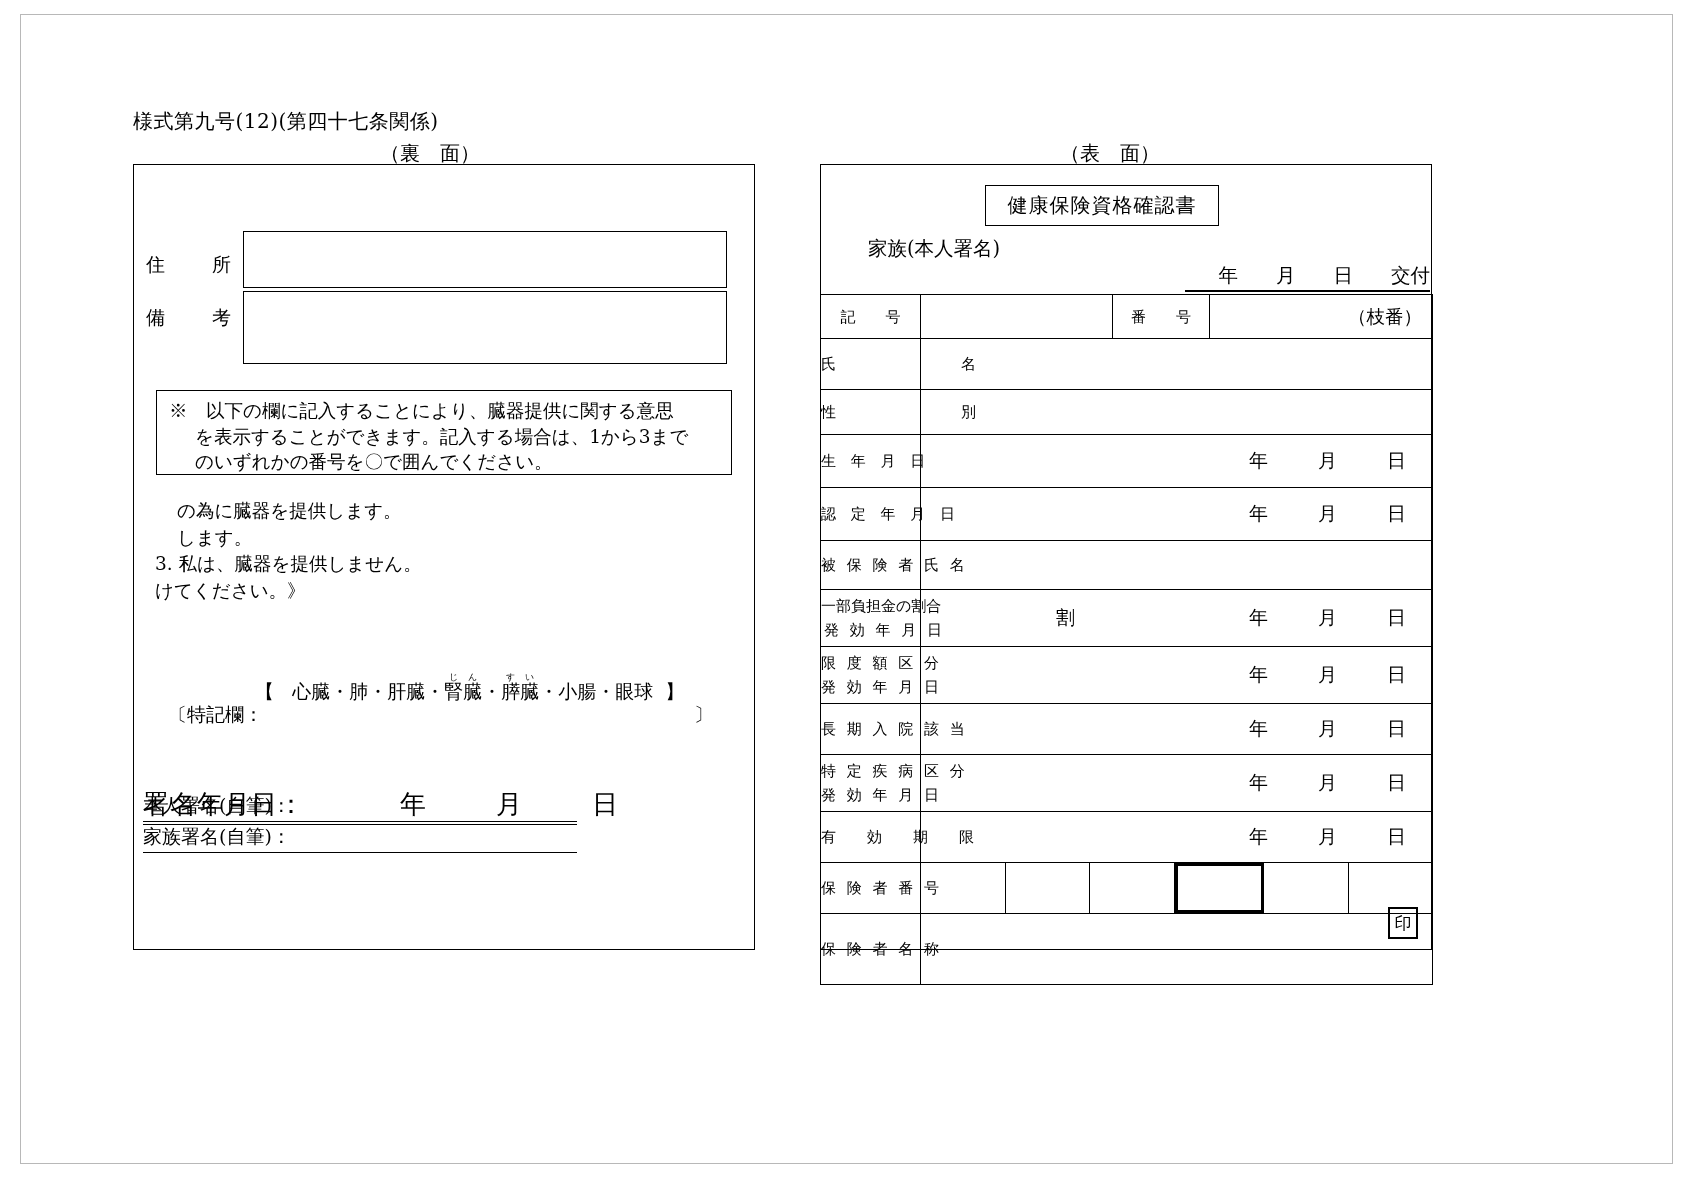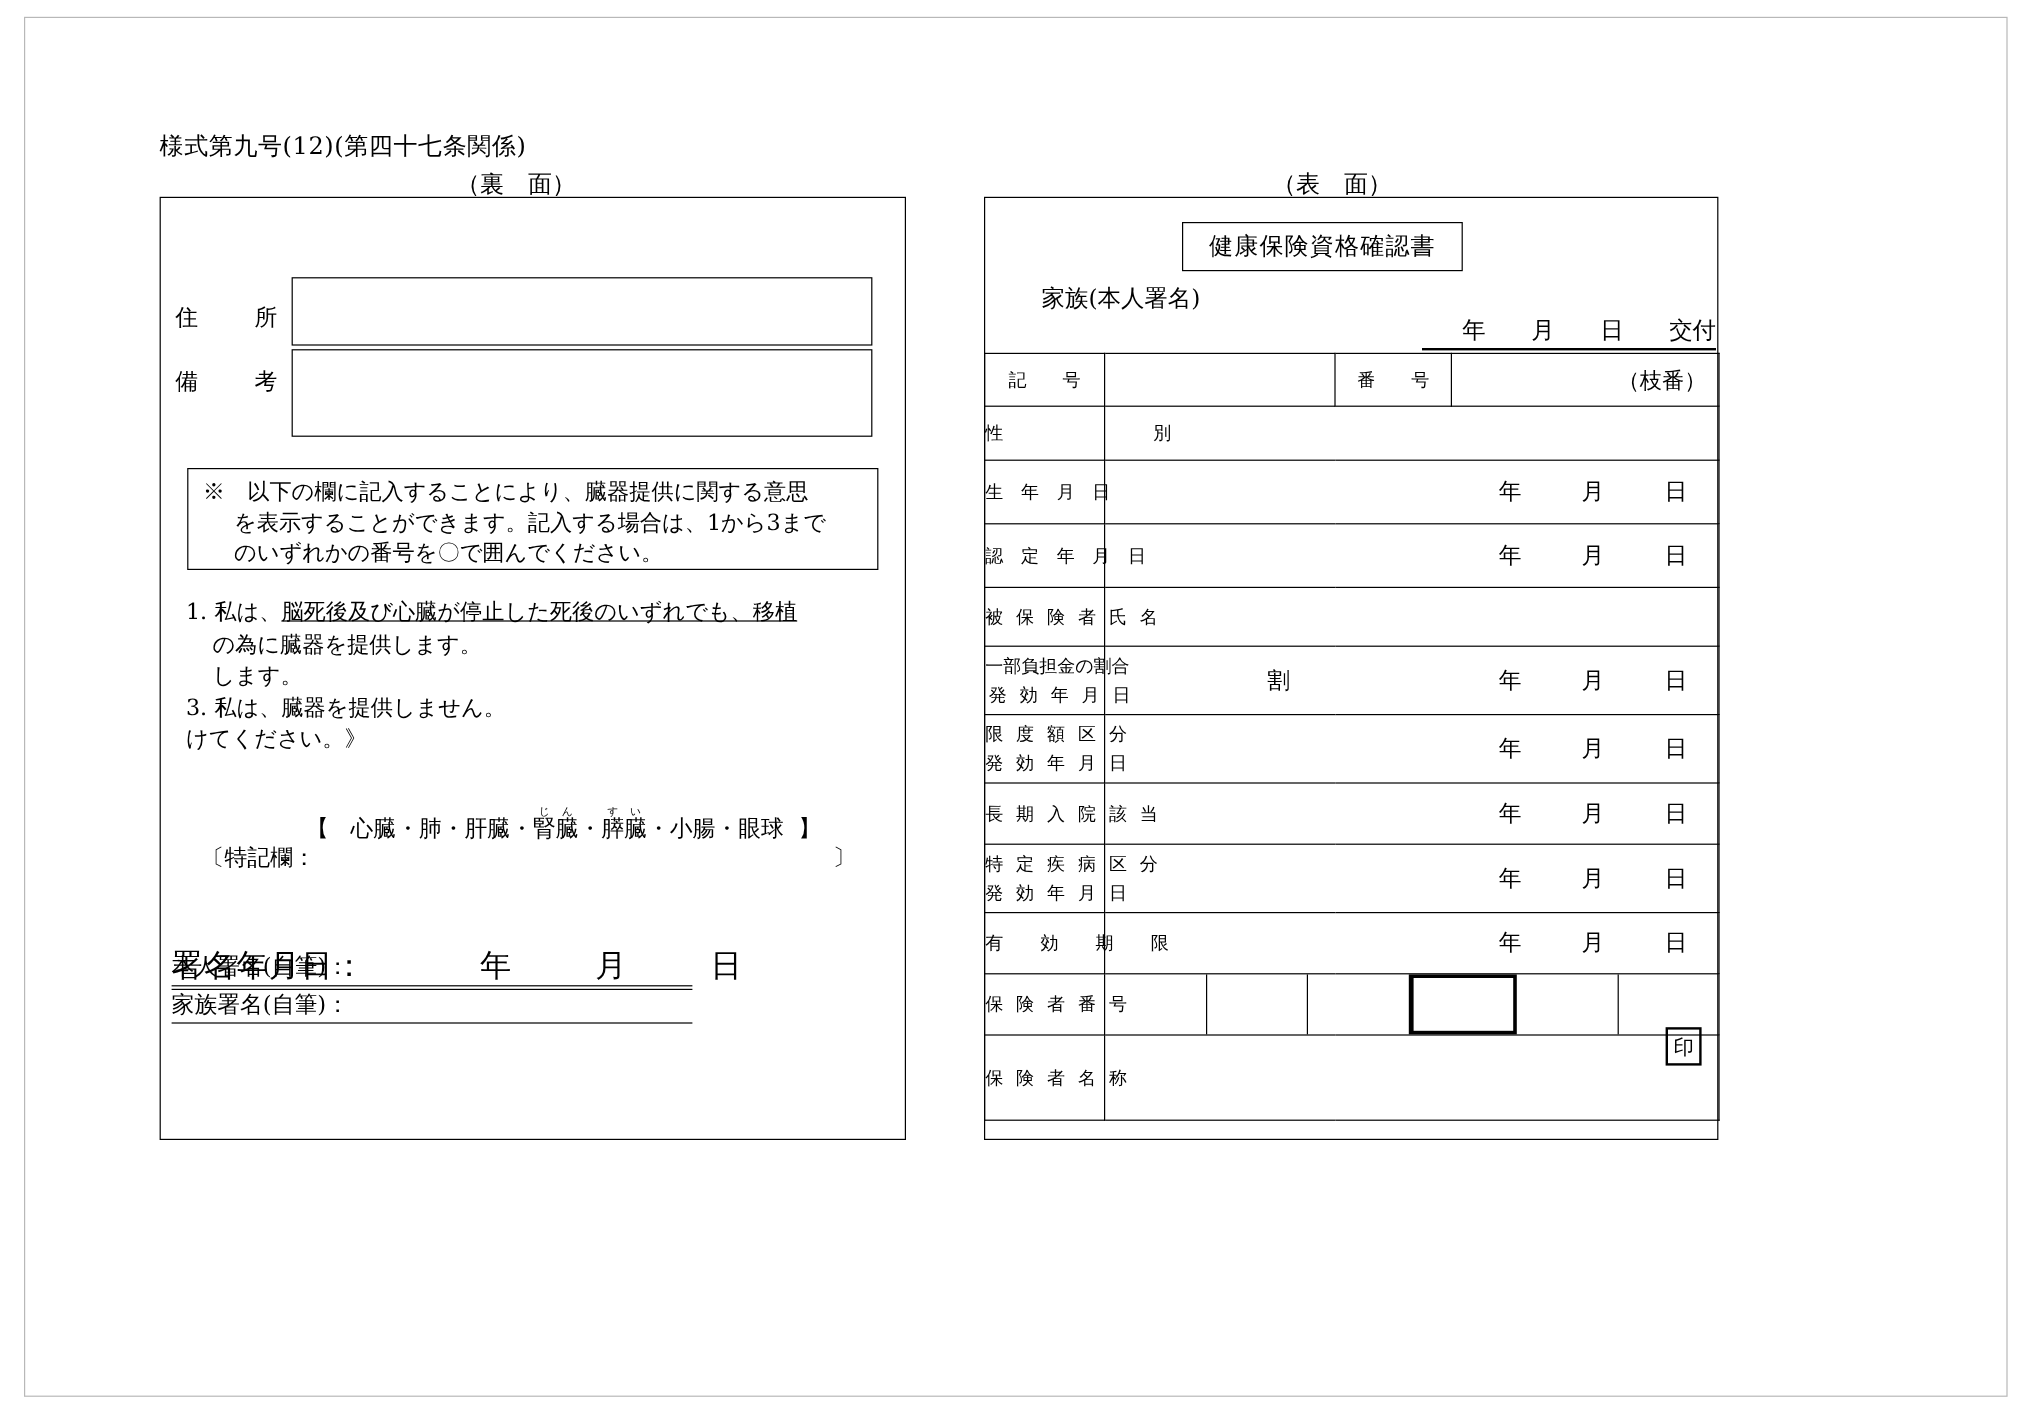--- a/index.html
+++ b/index.html
@@ -152,24 +152,20 @@
 <div class="note-label">備　考</div>
 <div class="note-box"></div>
 
 <div class="notice-box">
   <div class="ln">※　以下の欄に記入することにより、臓器提供に関する意思</div>
   <div class="ln ind">を表示することができます。記入する場合は、1から3まで</div>
   <div class="ln ind">のいずれかの番号を〇で囲んでください。</div>
 </div>
 
 <div class="organ-items">
-  <div class="item">
-    <span>1.</span>
-    <span>私は、</span><span class="u">脳死後及び心臓が停止した死後のいずれでも、移植</span>
-  </div>
   <div class="item hang">の為に臓器を提供します。</div>
   <div class="item hang">します。</div>
   <div class="item">
     <span>3.</span>
     <span>私は、臓器を提供しません。</span>
   </div>
   <div class="item">けてください。》</div>
 </div>
 
 <div class="organ-list">
@@ -211,20 +207,24 @@
       <col style="width:223px">
   </colgroup>
   <tbody>
     <tr>
       <td class="lbl-cell" style="height:43px">記　　号</td>
       <td></td>
       <td class="lbl-cell">番　　号</td>
       <td style="text-align:right;padding-right:10px;font-size:18.5px">（枝番）</td>
     </tr>
     <tr>
+      <td class="lbl-cell sp4" colspan="1" style="height:50px">氏　　　　名</td>
+      <td colspan="3"></td>
+    </tr>
+    <tr>
       <td class="lbl-cell sp4" style="height:44px">性　　　　別</td>
       <td colspan="3"></td>
     </tr>
     <tr>
       <td class="lbl-cell sp2" style="height:52px">生 年 月 日</td>
       <td colspan="3">
         <div class="dateymd">
           <span>年</span>
           <span>月</span>
           <span>日</span>

